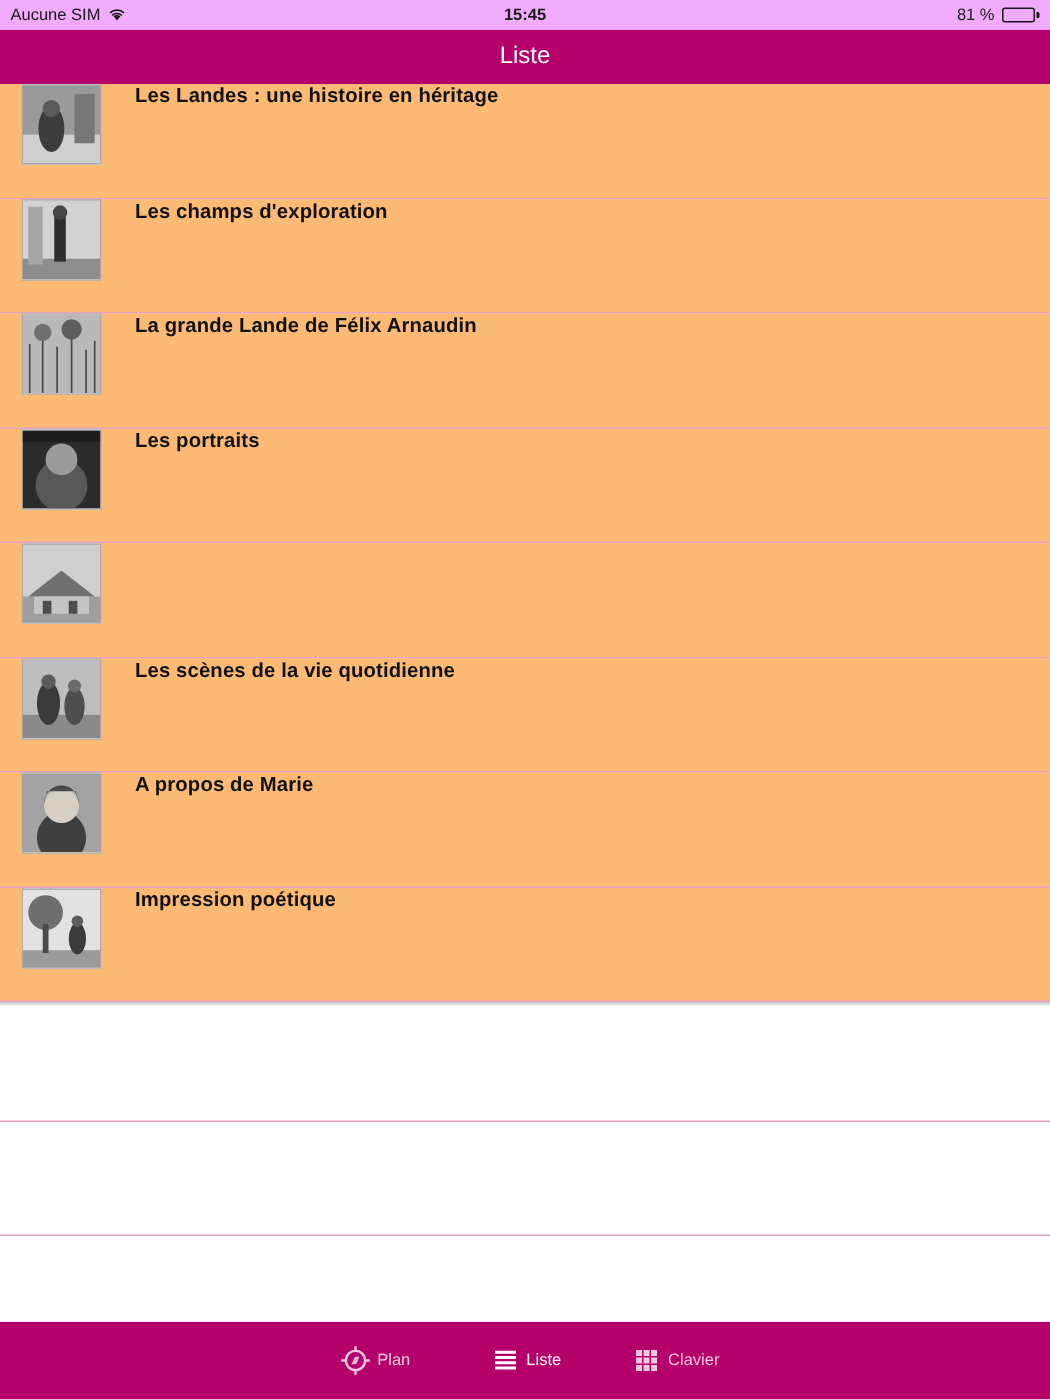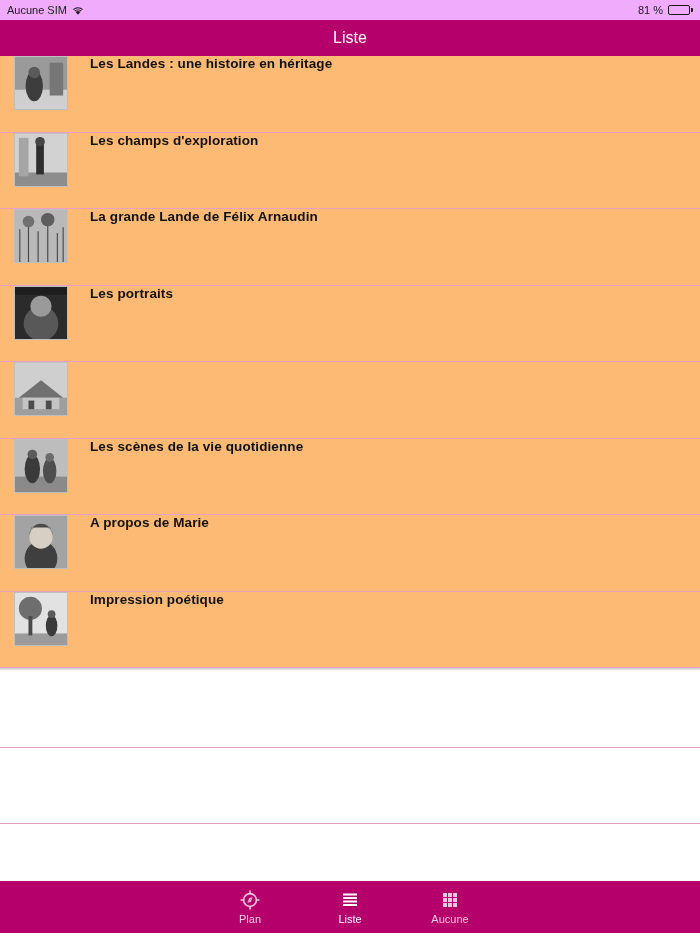--- a/index.html
+++ b/index.html
@@ -122,21 +122,21 @@
     flex: 0 0 52px;
     background: #b5006b;
     display: flex;
     align-items: stretch;
     justify-content: center;
     gap: 0;
   }
   .tab-item {
     width: 100px;
     display: flex;
-    flex-direction: column;
+    flex-direction: row;
     align-items: center;
     justify-content: center;
     gap: 3px;
     color: #efc9de;
     font-size: 11px;
   }
   .tab-item.active { color: #ffffff; }
   .tab-icon { height: 22px; display: flex; align-items: center; justify-content: center; }
   .tab-label { line-height: 1; }
 </style>
@@ -149,20 +149,21 @@
     <div class="status-left">
       <span>Aucune SIM</span>
       <span class="wifi-icon">
         <svg viewBox="0 0 14 11">
             <path d="M7 10.2 L4.3 6.9 a4.3 4.3 0 0 1 5.4 0 Z" fill="#1a1a1a"></path>
             <path d="M1.6 4.2 a8 8 0 0 1 10.8 0" stroke="#1a1a1a" stroke-width="1.3" fill="none"></path>
             <path d="M3.2 6.1 a5.6 5.6 0 0 1 7.6 0" stroke="#1a1a1a" stroke-width="1.2" fill="none"></path>
           </svg>
       </span>
     </div>
+    <div class="status-center">15:45</div>
     <div class="status-right">
       <span>81 %</span>
       <span class="battery">
         <span class="battery-body"><span class="battery-fill" style="width: 81%;"></span></span>
         <span class="battery-cap"></span>
       </span>
     </div>
   </div>
 
   <div class="nav-bar">
@@ -312,17 +313,17 @@
               <rect x="14" y="4" width="4" height="4"></rect>
               <rect x="4" y="9" width="4" height="4"></rect>
               <rect x="9" y="9" width="4" height="4"></rect>
               <rect x="14" y="9" width="4" height="4"></rect>
               <rect x="4" y="14" width="4" height="4"></rect>
               <rect x="9" y="14" width="4" height="4"></rect>
               <rect x="14" y="14" width="4" height="4"></rect>
             </g>
           </svg>
       </span>
-      <span class="tab-label">Aucune</span>
+      <span class="tab-label">Clavier</span>
     </div>
   </div>
 
 </div>
 
 </body></html>

